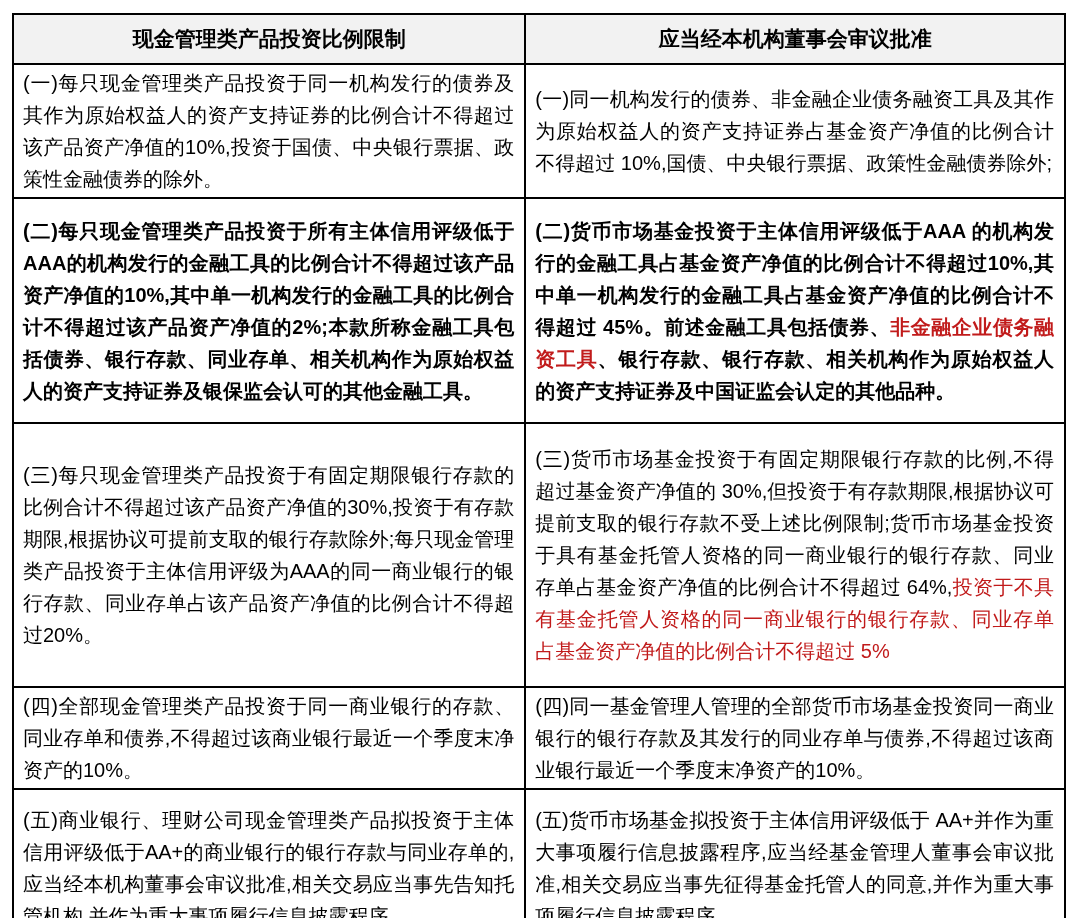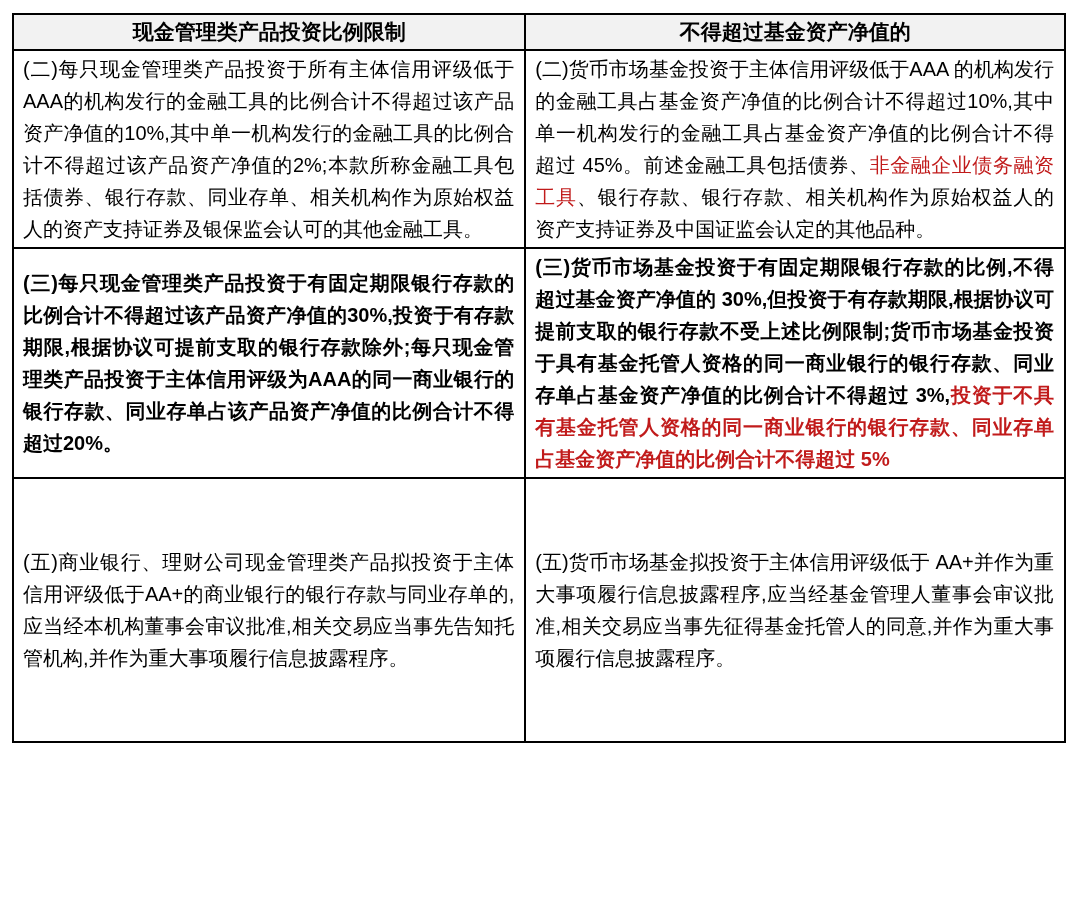--- a/index.html
+++ b/index.html
@@ -20,21 +20,21 @@
   }
   .cmp th, .cmp td {
     border: 2px solid var(--border-color, #000000);
   }
   .cmp th {
     height: 26px;
     font-size: 21px;
     font-weight: bold;
     text-align: center;
     background: var(--header-bg, #f2f2f2);
-    padding: 4px 4px;
+    padding: 11px 4px;
     line-height: 26px;
   }
   .cmp td {
     padding: 2px 10px 2px 9px;
     font-size: 20px;
     line-height: 32px;
     text-align: justify;
     vertical-align: middle;
     background: #ffffff;
   }
@@ -52,39 +52,55 @@
 
 <div class="doc">
   <table class="cmp">
     <colgroup>
       <col style="width:48.7%">
       <col style="width:51.3%">
     </colgroup>
     <thead>
       <tr>
         <th>现金管理类产品投资比例限制</th>
-        <th>不得超过基金资产净值的</th>
+        <th>应当经本机构董事会审议批准</th>
       </tr>
     </thead>
     <tbody>
 
+    <tr>
+          <td>
+            <p><span>(一)每只现金管理类产品投资于同一机构发行的债券及其作为原始权益人的资产支持证券的比例合计不得超过该产品资产净值的10%,投资于国债、中央银行票据、政策性金融债券的除外。</span></p>
+          </td>
+          <td>
+            <p><span>(一)同一机构发行的债券、非金融企业债务融资工具及其作为原始权益人的资产支持证券占基金资产净值的比例合计不得超过 10%,国债、中央银行票据、政策性金融债券除外;</span></p>
+          </td>
+        </tr>
         <tr>
           <td>
             <p><span>(二)每只现金管理类产品投资于所有主体信用评级低于AAA的机构发行的金融工具的比例合计不得超过该产品资产净值的10%,其中单一机构发行的金融工具的比例合计不得超过该产品资产净值的2%;本款所称金融工具包括债券、银行存款、同业存单、相关机构作为原始权益人的资产支持证券及银保监会认可的其他金融工具。</span></p>
           </td>
           <td>
             <p><span>(二)货币市场基金投资于主体信用评级低于AAA 的机构发行的金融工具占基金资产净值的比例合计不得超过10%,其中单一机构发行的金融工具占基金资产净值的比例合计不得超过 45%。前述金融工具包括债券、</span><span class="red">非金融企业债务融资工具</span><span>、银行存款、银行存款、相关机构作为原始权益人的资产支持证券及中国证监会认定的其他品种。</span></p>
           </td>
         </tr>
         <tr>
           <td>
             <p><span>(三)每只现金管理类产品投资于有固定期限银行存款的比例合计不得超过该产品资产净值的30%,投资于有存款期限,根据协议可提前支取的银行存款除外;每只现金管理类产品投资于主体信用评级为AAA的同一商业银行的银行存款、同业存单占该产品资产净值的比例合计不得超过20%。</span></p>
           </td>
           <td>
-            <p><span>(三)货币市场基金投资于有固定期限银行存款的比例,不得超过基金资产净值的 30%,但投资于有存款期限,根据协议可提前支取的银行存款不受上述比例限制;货币市场基金投资于具有基金托管人资格的同一商业银行的银行存款、同业存单占基金资产净值的比例合计不得超过 3%,</span><span class="red">投资于不具有基金托管人资格的同一商业银行的银行存款、同业存单占基金资产净值的比例合计不得超过 5%</span></p>
+            <p><span>(三)货币市场基金投资于有固定期限银行存款的比例,不得超过基金资产净值的 30%,但投资于有存款期限,根据协议可提前支取的银行存款不受上述比例限制;货币市场基金投资于具有基金托管人资格的同一商业银行的银行存款、同业存单占基金资产净值的比例合计不得超过 64%,</span><span class="red">投资于不具有基金托管人资格的同一商业银行的银行存款、同业存单占基金资产净值的比例合计不得超过 5%</span></p>
+          </td>
+        </tr>
+        <tr>
+          <td>
+            <p><span>(四)全部现金管理类产品投资于同一商业银行的存款、同业存单和债券,不得超过该商业银行最近一个季度末净资产的10%。</span></p>
+          </td>
+          <td>
+            <p><span>(四)同一基金管理人管理的全部货币市场基金投资同一商业银行的银行存款及其发行的同业存单与债券,不得超过该商业银行最近一个季度末净资产的10%。</span></p>
           </td>
         </tr>
         <tr>
           <td>
             <p><span>(五)商业银行、理财公司现金管理类产品拟投资于主体信用评级低于AA+的商业银行的银行存款与同业存单的,应当经本机构董事会审议批准,相关交易应当事先告知托管机构,并作为重大事项履行信息披露程序。</span></p>
           </td>
           <td>
             <p><span>(五)货币市场基金拟投资于主体信用评级低于 AA+并作为重大事项履行信息披露程序,应当经基金管理人董事会审议批准,相关交易应当事先征得基金托管人的同意,并作为重大事项履行信息披露程序。</span></p>
           </td>
         </tr>

